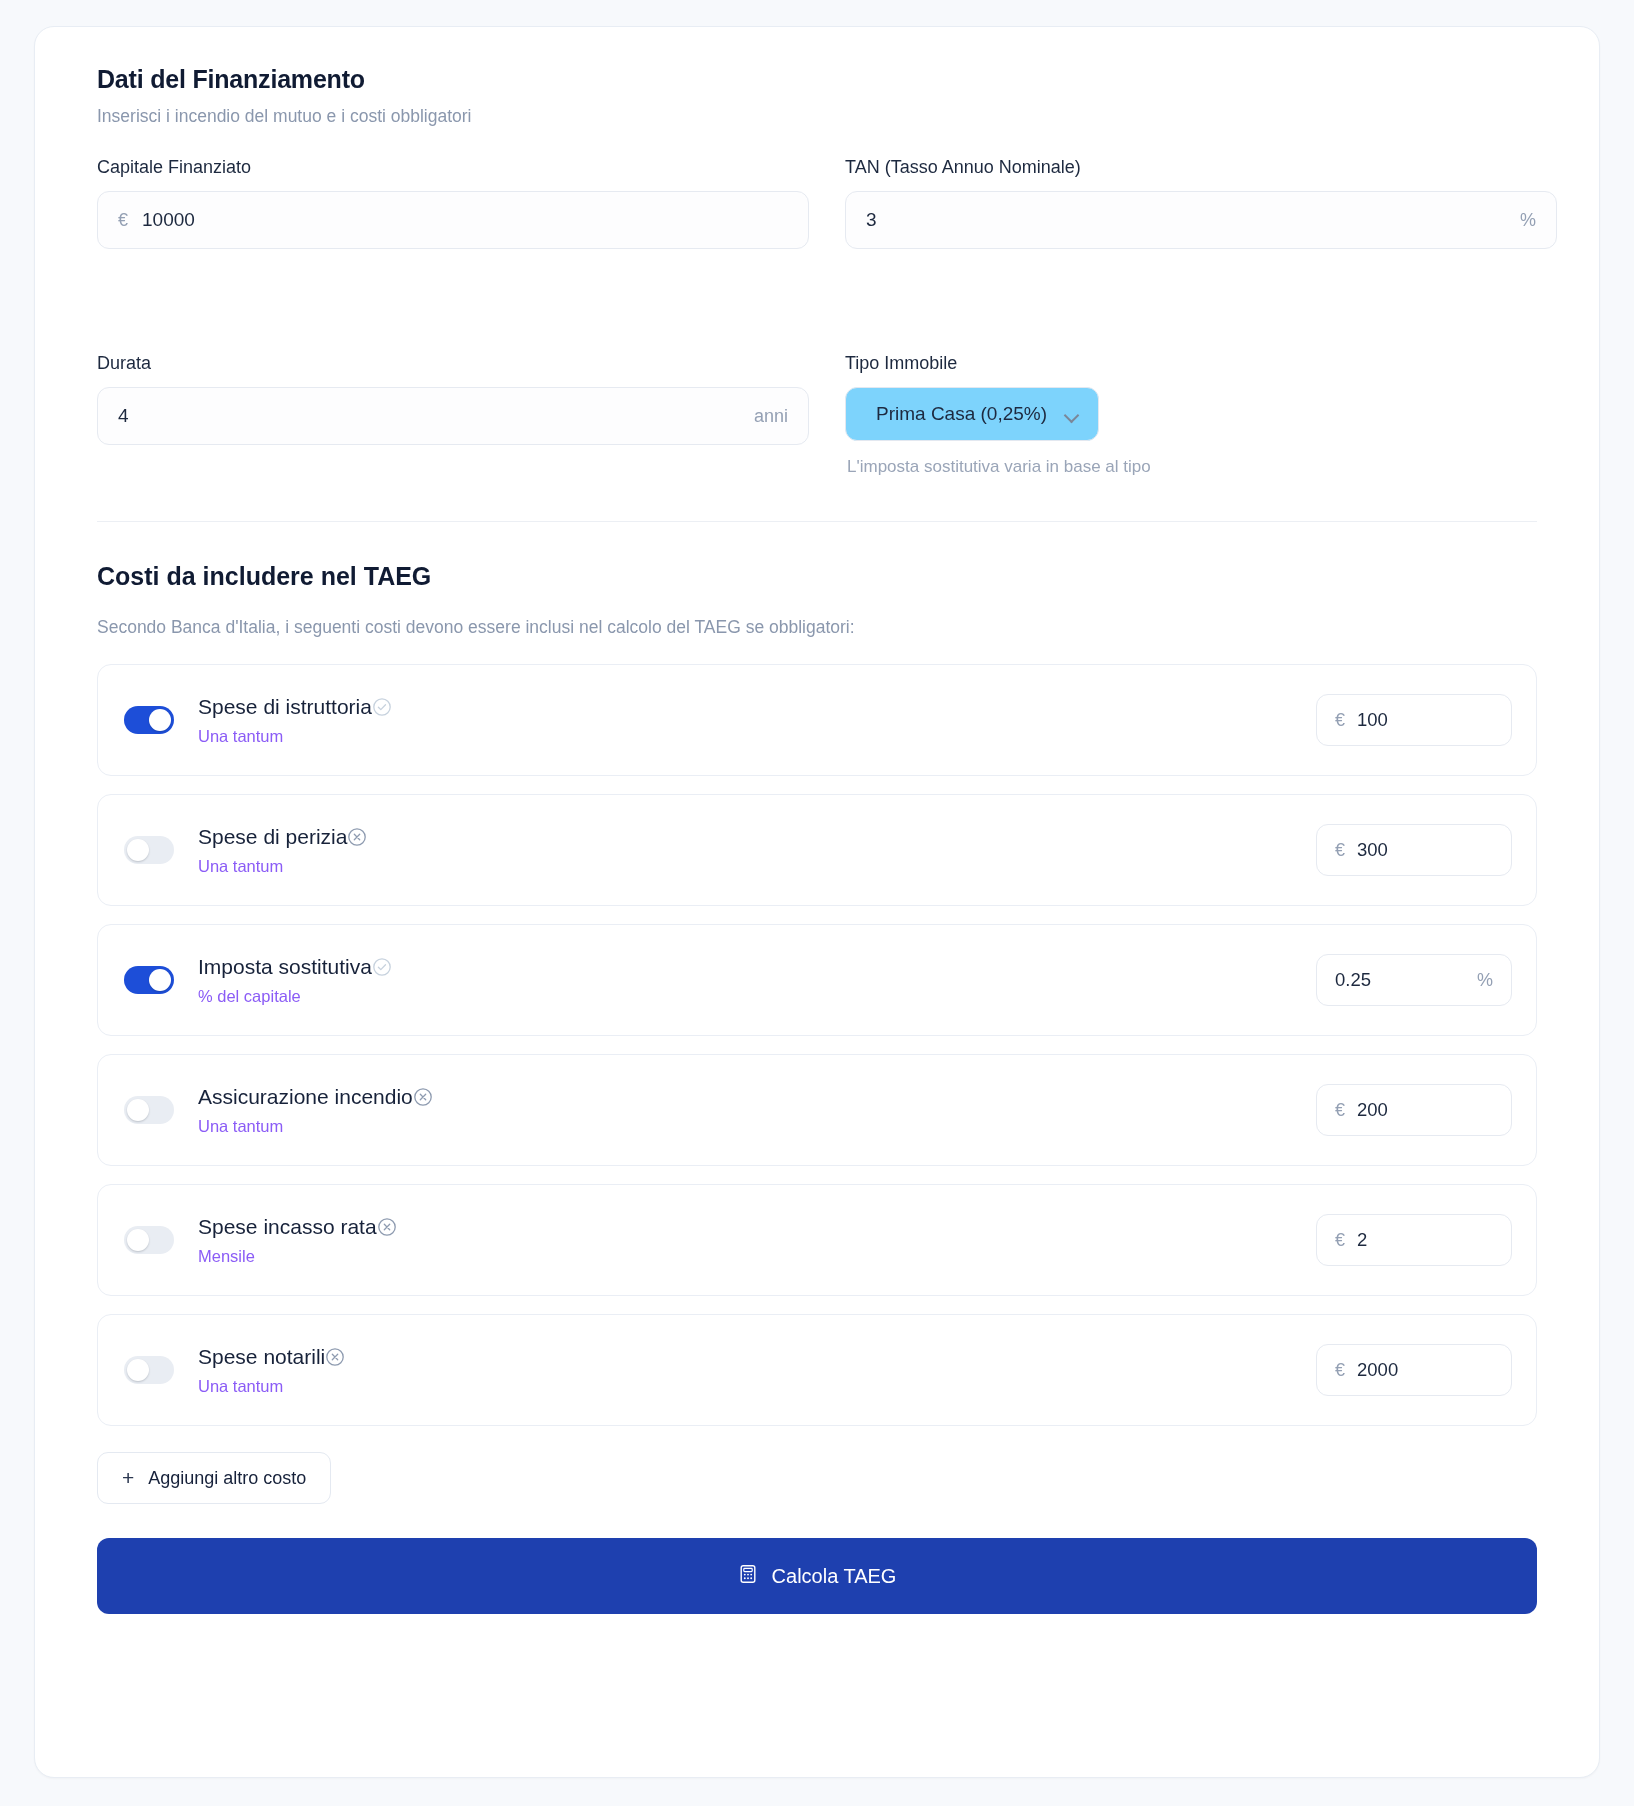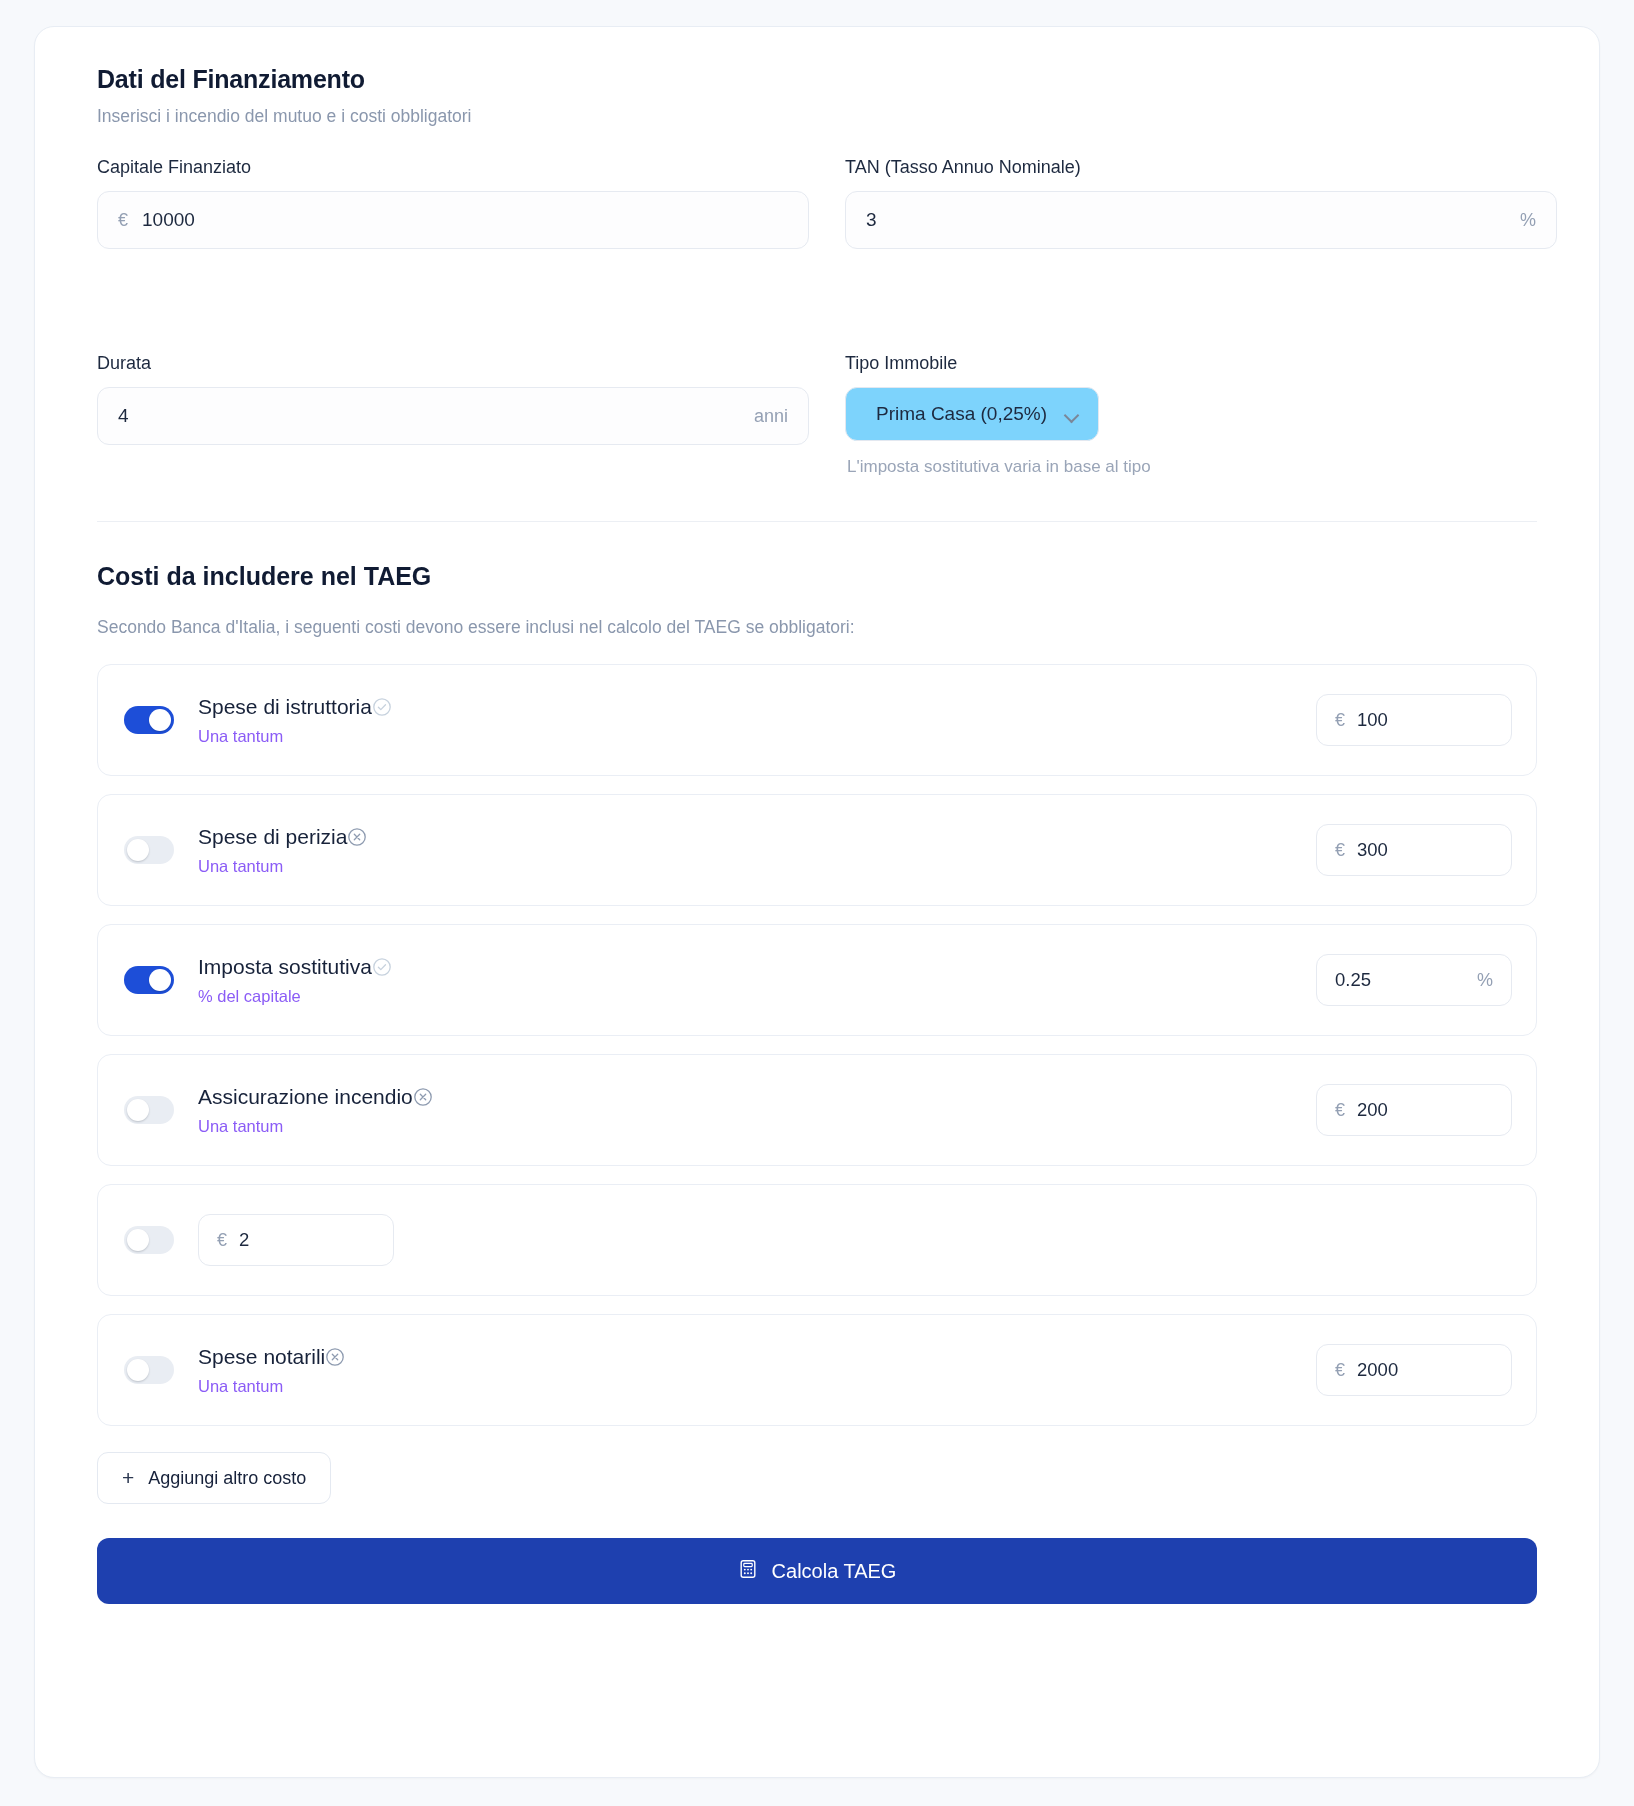--- a/index.html
+++ b/index.html
@@ -228,21 +228,21 @@
     margin-top: -2px;
   }
 
   
   .submit-btn {
     display: flex;
     align-items: center;
     justify-content: center;
     gap: 14px;
     width: 100%;
-    height: 66px;
+    height: 76px;
     margin-top: 34px;
     border: none;
     border-radius: 12px;
     background: #1e40af;
     color: #ffffff;
     font-size: 20px;
     font-family: "Liberation Sans", sans-serif;
     cursor: pointer;
   }
   .calc-icon { display: inline-block; }
@@ -383,20 +383,32 @@
           <div class="cost-sub">Una tantum</div>
         </div>
         <div class="cost-input">
           <span class="input-prefix">€</span>
           <input class="text-input" type="text" value="200" style="">
         </div>
       </div>
       <div class="cost-row">
         <div class="toggle ">
           <span class="knob"></span>
+        </div>
+        <div class="cost-texts">
+          <div class="cost-name-line">
+            <span class="cost-name">Spese incasso rata</span>
+            <span class="status-icon">
+              <svg width="20" height="20" viewBox="0 0 20 20" fill="none" xmlns="http://www.w3.org/2000/svg">
+                <circle cx="10" cy="10" r="8.2" stroke="#8e9bb0" stroke-width="1.3"></circle>
+                <path d="M7.3 7.3l5.4 5.4M12.7 7.3l-5.4 5.4" stroke="#8e9bb0" stroke-width="1.3" stroke-linecap="round"></path>
+              </svg>
+            </span>
+          </div>
+          <div class="cost-sub">Mensile</div>
         </div>
         <div class="cost-input">
           <span class="input-prefix">€</span>
           <input class="text-input" type="text" value="2" style="">
         </div>
       </div>
       <div class="cost-row">
         <div class="toggle ">
           <span class="knob"></span>
         </div>

